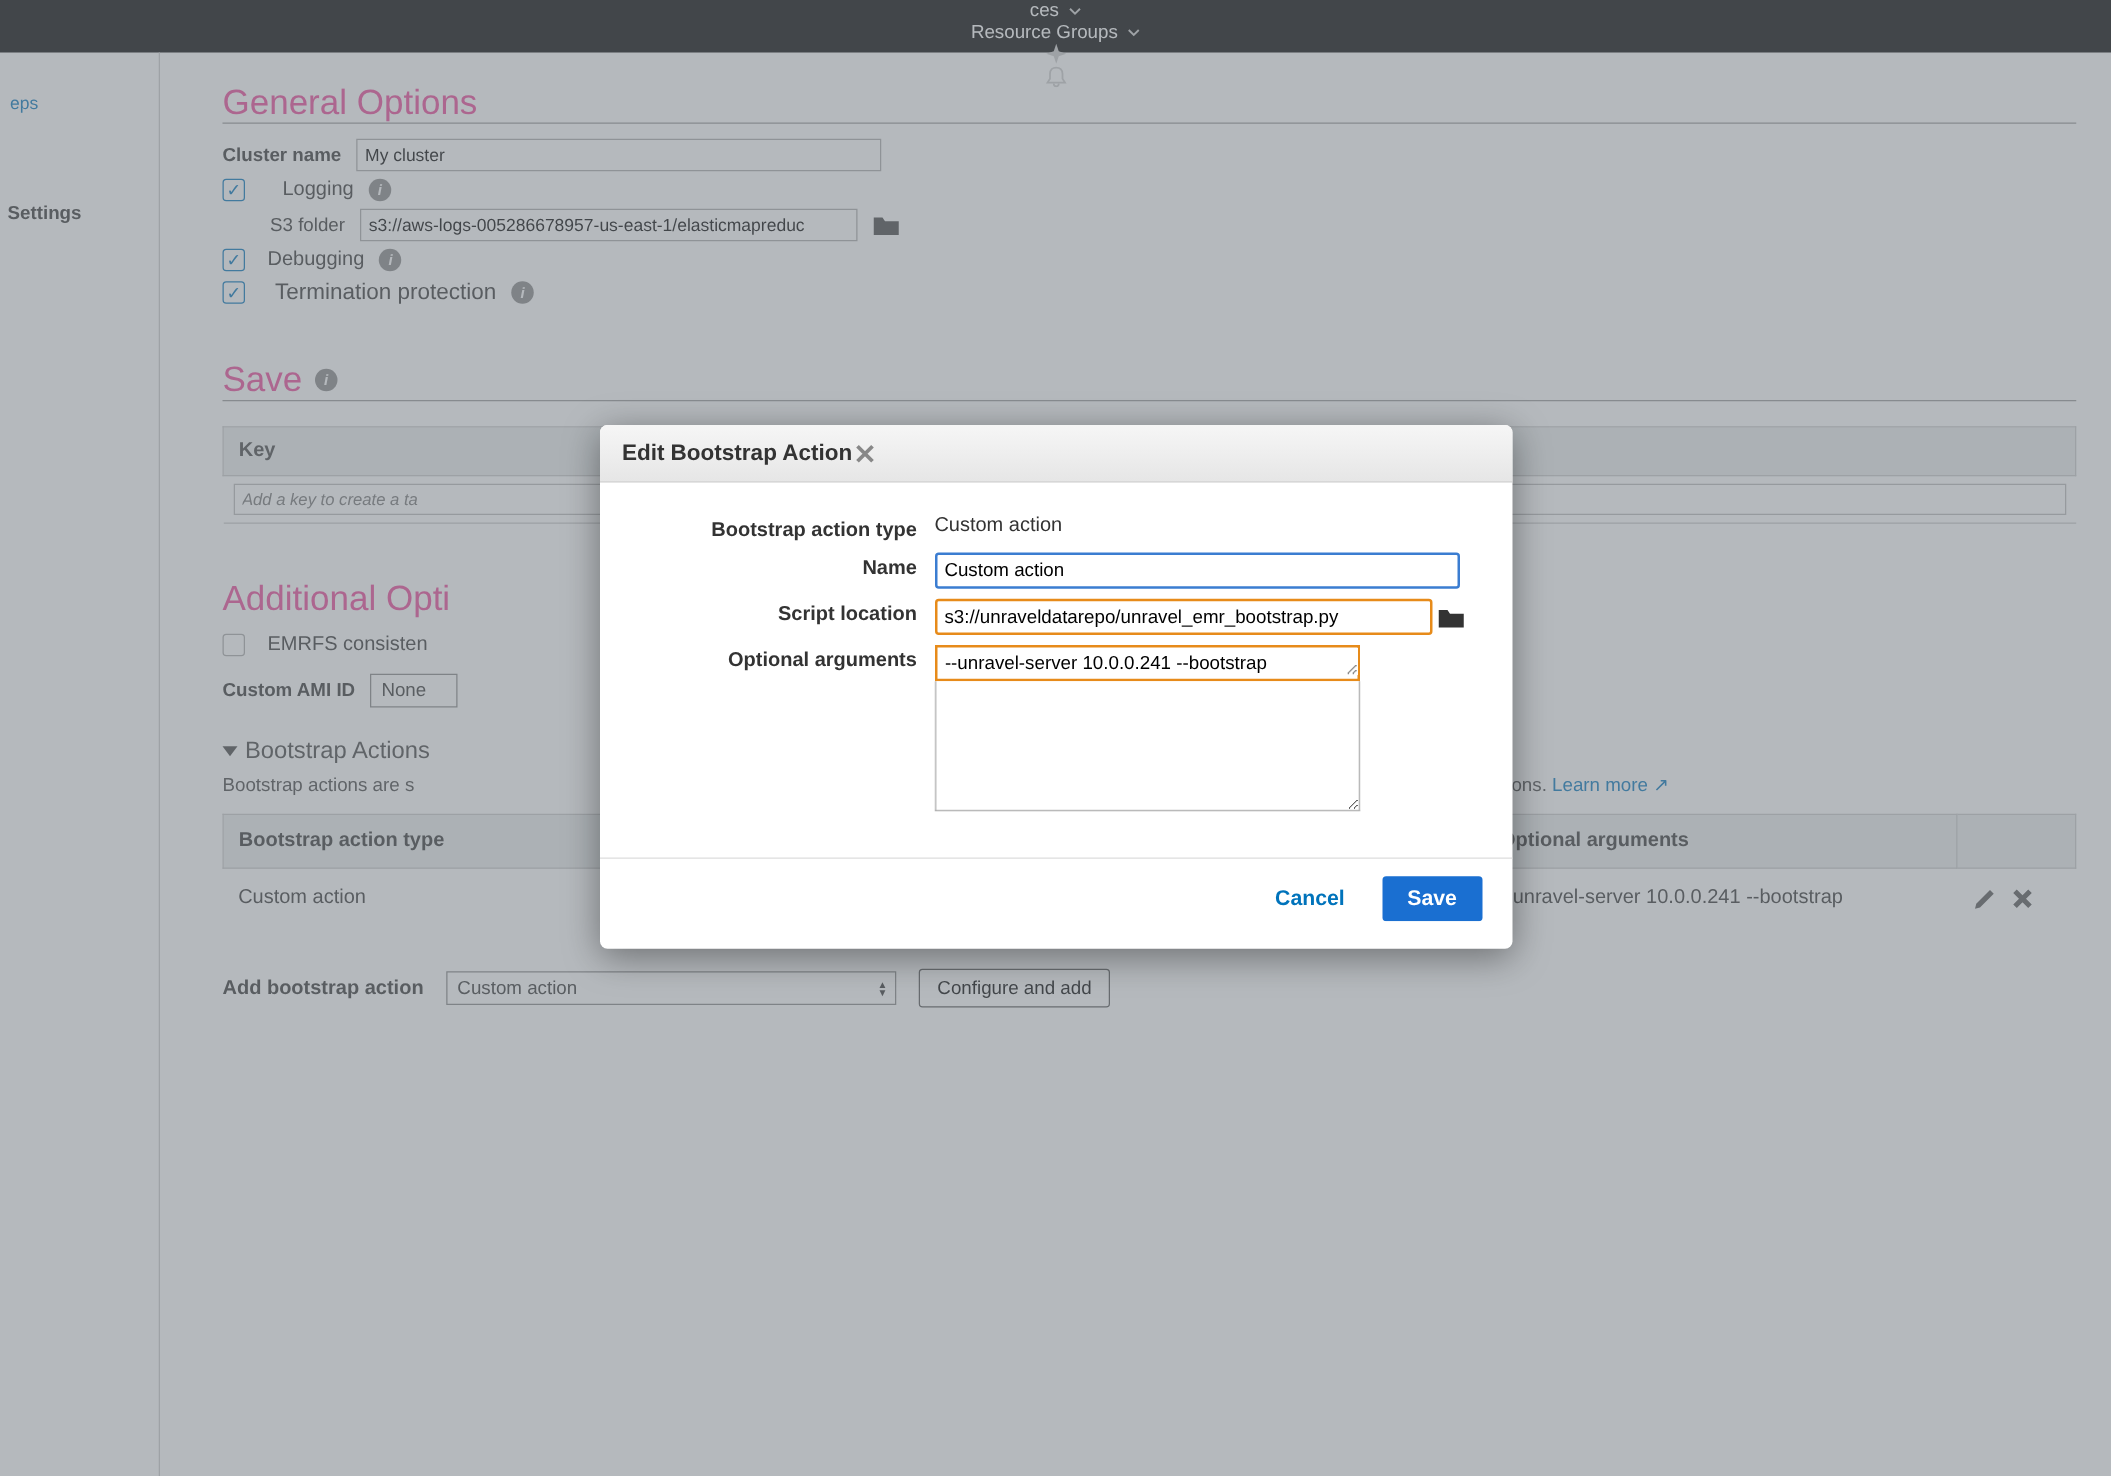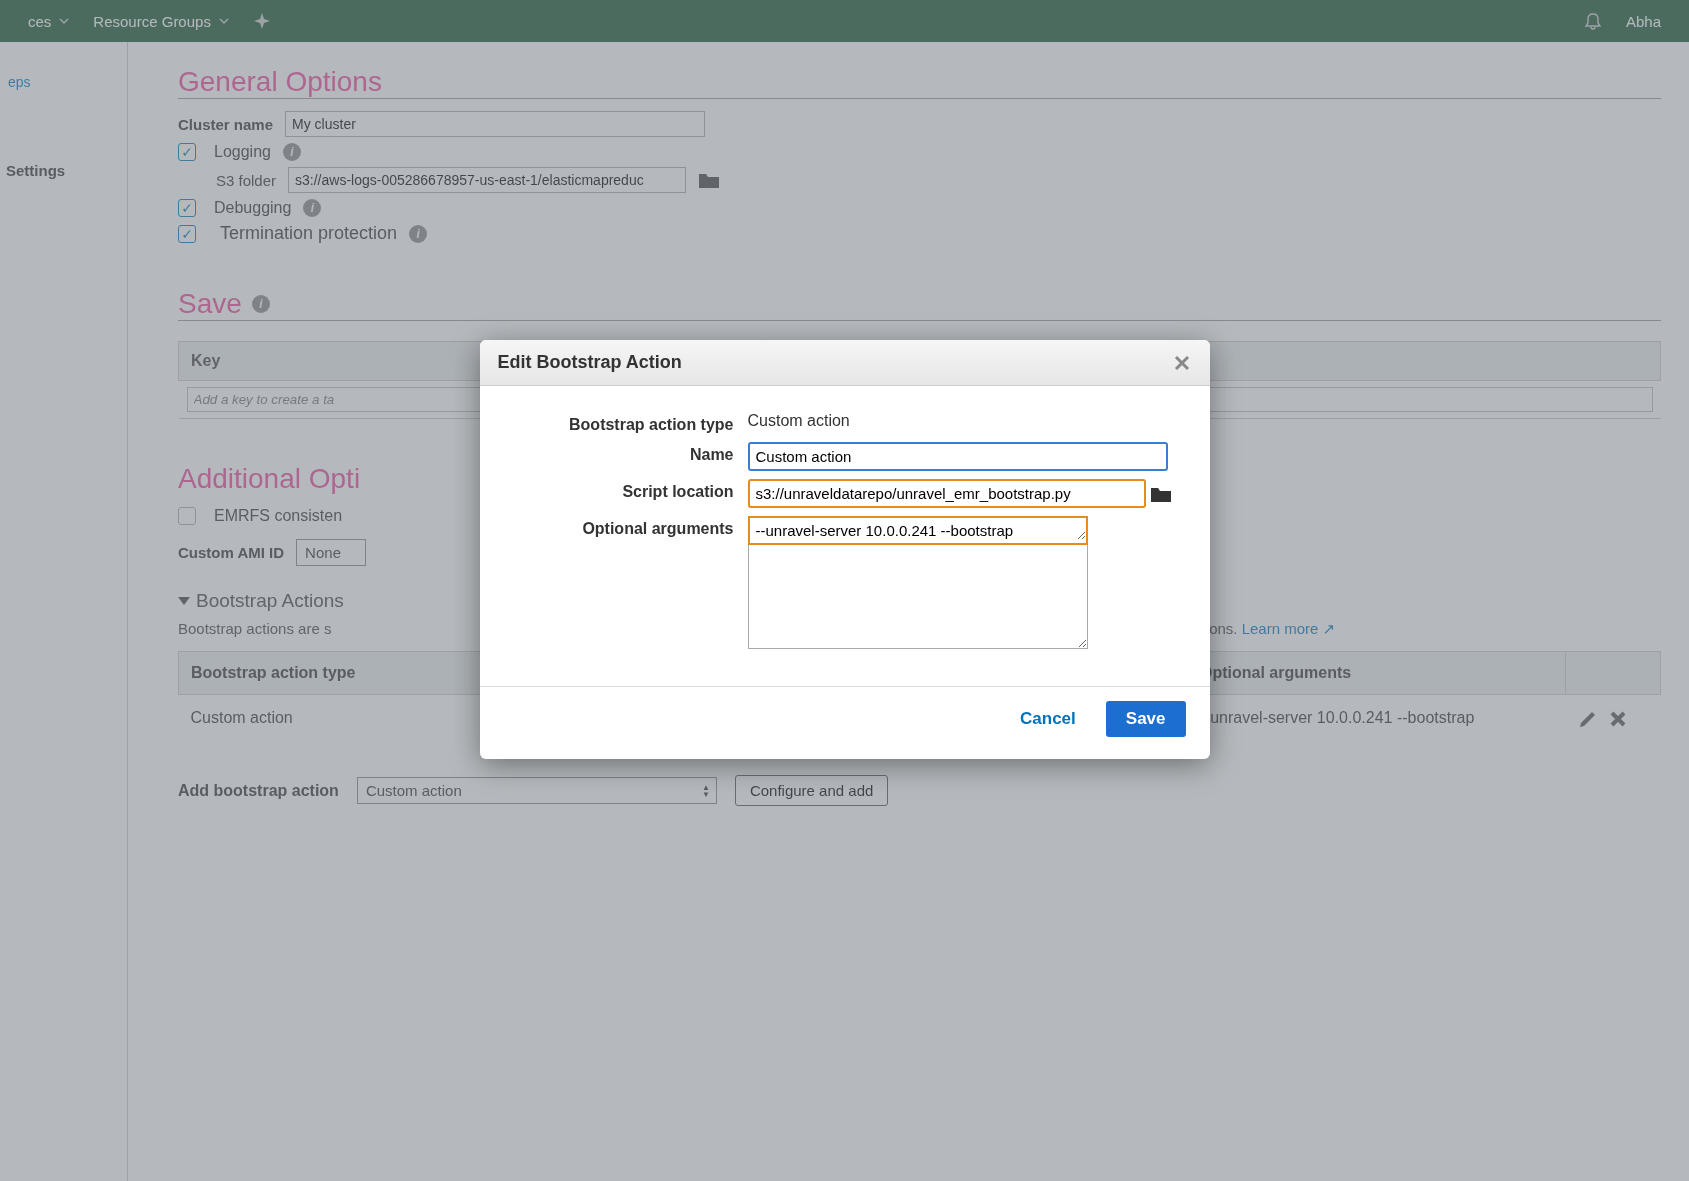--- a/index.html
+++ b/index.html
@@ -1,19 +1,19 @@
 <!DOCTYPE html>
 <html><head>
 <meta charset="utf-8">
 <style>
 * { box-sizing: border-box; margin: 0; padding: 0; }
 body { font-family: "Helvetica Neue", Arial, sans-serif; font-size: 14px; color: #333; background: #fff; overflow: hidden; }
 
 
-.topnav { background: #14532d; height: 42px; display: flex; align-items: center; padding: 0 16px; color: #fff; }
+.topnav { background: #000000; height: 42px; display: flex; align-items: center; padding: 0 16px; color: #fff; flex-direction: column; }
 .topnav-item { display: flex; align-items: center; gap: 8px; padding: 0 12px; cursor: pointer; font-size: 15px; }
 .topnav-spacer { flex: 1; }
 .pin-icon, .bell-icon { width: 18px; height: 18px; }
 .chev-down { width: 10px; height: 10px; }
 
 
 .left-sidebar { position: absolute; left: 0; top: 42px; width: 128px; border-right: 1px solid #ccc; padding: 24px 0; height: calc(100% - 42px); }
 .left-sidebar .nav-link { color: #0073bb; padding: 8px 8px; display: block; text-decoration: none; }
 .left-sidebar .nav-label { padding: 8px 6px; font-weight: bold; color: #333; font-size: 15px; }
 
@@ -58,21 +58,21 @@
 
 .add-ba-row { display: flex; align-items: center; gap: 18px; margin-top: 16px; }
 .add-ba-row .lbl { font-weight: bold; font-size: 16px; }
 .select-like { border: 1px solid #888; background: #fff; padding: 4px 24px 4px 8px; font-size: 15px; position: relative; min-width: 360px; }
 .select-arrows { position: absolute; right: 6px; top: 50%; transform: translateY(-50%); display: flex; flex-direction: column; font-size: 8px; line-height: 7px; }
 .btn { background: #fff; border: 1px solid #555; border-radius: 3px; padding: 6px 14px; font-size: 15px; cursor: pointer; }
 
 
 .overlay { position: fixed; inset: 0; background: rgba(120,128,135,0.55); display: flex; align-items: flex-start; justify-content: center; }
 .modal { margin-top: 340px; width: 730px; background: #fff; border-radius: 6px; box-shadow: 0 6px 30px rgba(0,0,0,0.4); overflow: hidden; }
-.modal-header { background: linear-gradient(#f6f6f6,#e6e6e6); padding: 12px 18px; display: flex; align-items: center; justify-content: space-between; border-bottom: 1px solid #ccc; }
+.modal-header { background: linear-gradient(#f6f6f6,#e6e6e6); padding: 12px 18px; display: flex; align-items: center; border-bottom: 1px solid #ccc; }
 .modal-title { font-size: 18px; font-weight: bold; color: #333; }
 .modal-close { cursor: pointer; }
 .modal-body { padding: 18px 24px; }
 .modal-row { display: flex; align-items: flex-start; gap: 14px; margin: 8px 0; }
 .modal-label { width: 230px; text-align: right; font-weight: bold; font-size: 16px; padding-top: 4px; }
 .modal-value { font-size: 16px; color: #333; }
 .modal-input { border: 2px solid #3b7dd1; border-radius: 3px; padding: 4px 6px; font-size: 15px; width: 420px; }
 .modal-input.orange { border-color: #e78b1a; }
 .modal-textarea-wrap { border: 2px solid #e78b1a; padding: 0; width: 340px; }
 .modal-textarea { width: 340px; height: 130px; border: 1px solid #aaa; padding: 4px 6px; font-size: 15px; resize: both; font-family: inherit; }
@@ -125,21 +125,21 @@
   <h2 class="section-title">General Options</h2>
   <hr class="section-rule">
 
   <div class="form-row">
     <span class="form-label">Cluster name</span>
     <input class="text-input wide" value="My cluster" style="">
   </div>
 
   <div class="form-row">
     <span class="checkbox">✓</span>
-    <span style="margin-left:6px;font-size:16px">Logging</span>
+    <span style="margin-left:18px;font-size:16px">Logging</span>
     <span class="info-icon">i</span>
   </div>
 
   <div class="form-row indent">
     <span style="font-size:15px">S3 folder</span>
     <input class="text-input med" value="s3://aws-logs-005286678957-us-east-1/elasticmapreduc" style="">
     <svg class="folder-icon" viewBox="0 0 22 18">
         <path d="M1 3 L8 3 L10 6 L21 6 L21 17 L1 17 Z M1 3 L1 6" fill="#444"></path>
       </svg>
   </div>

